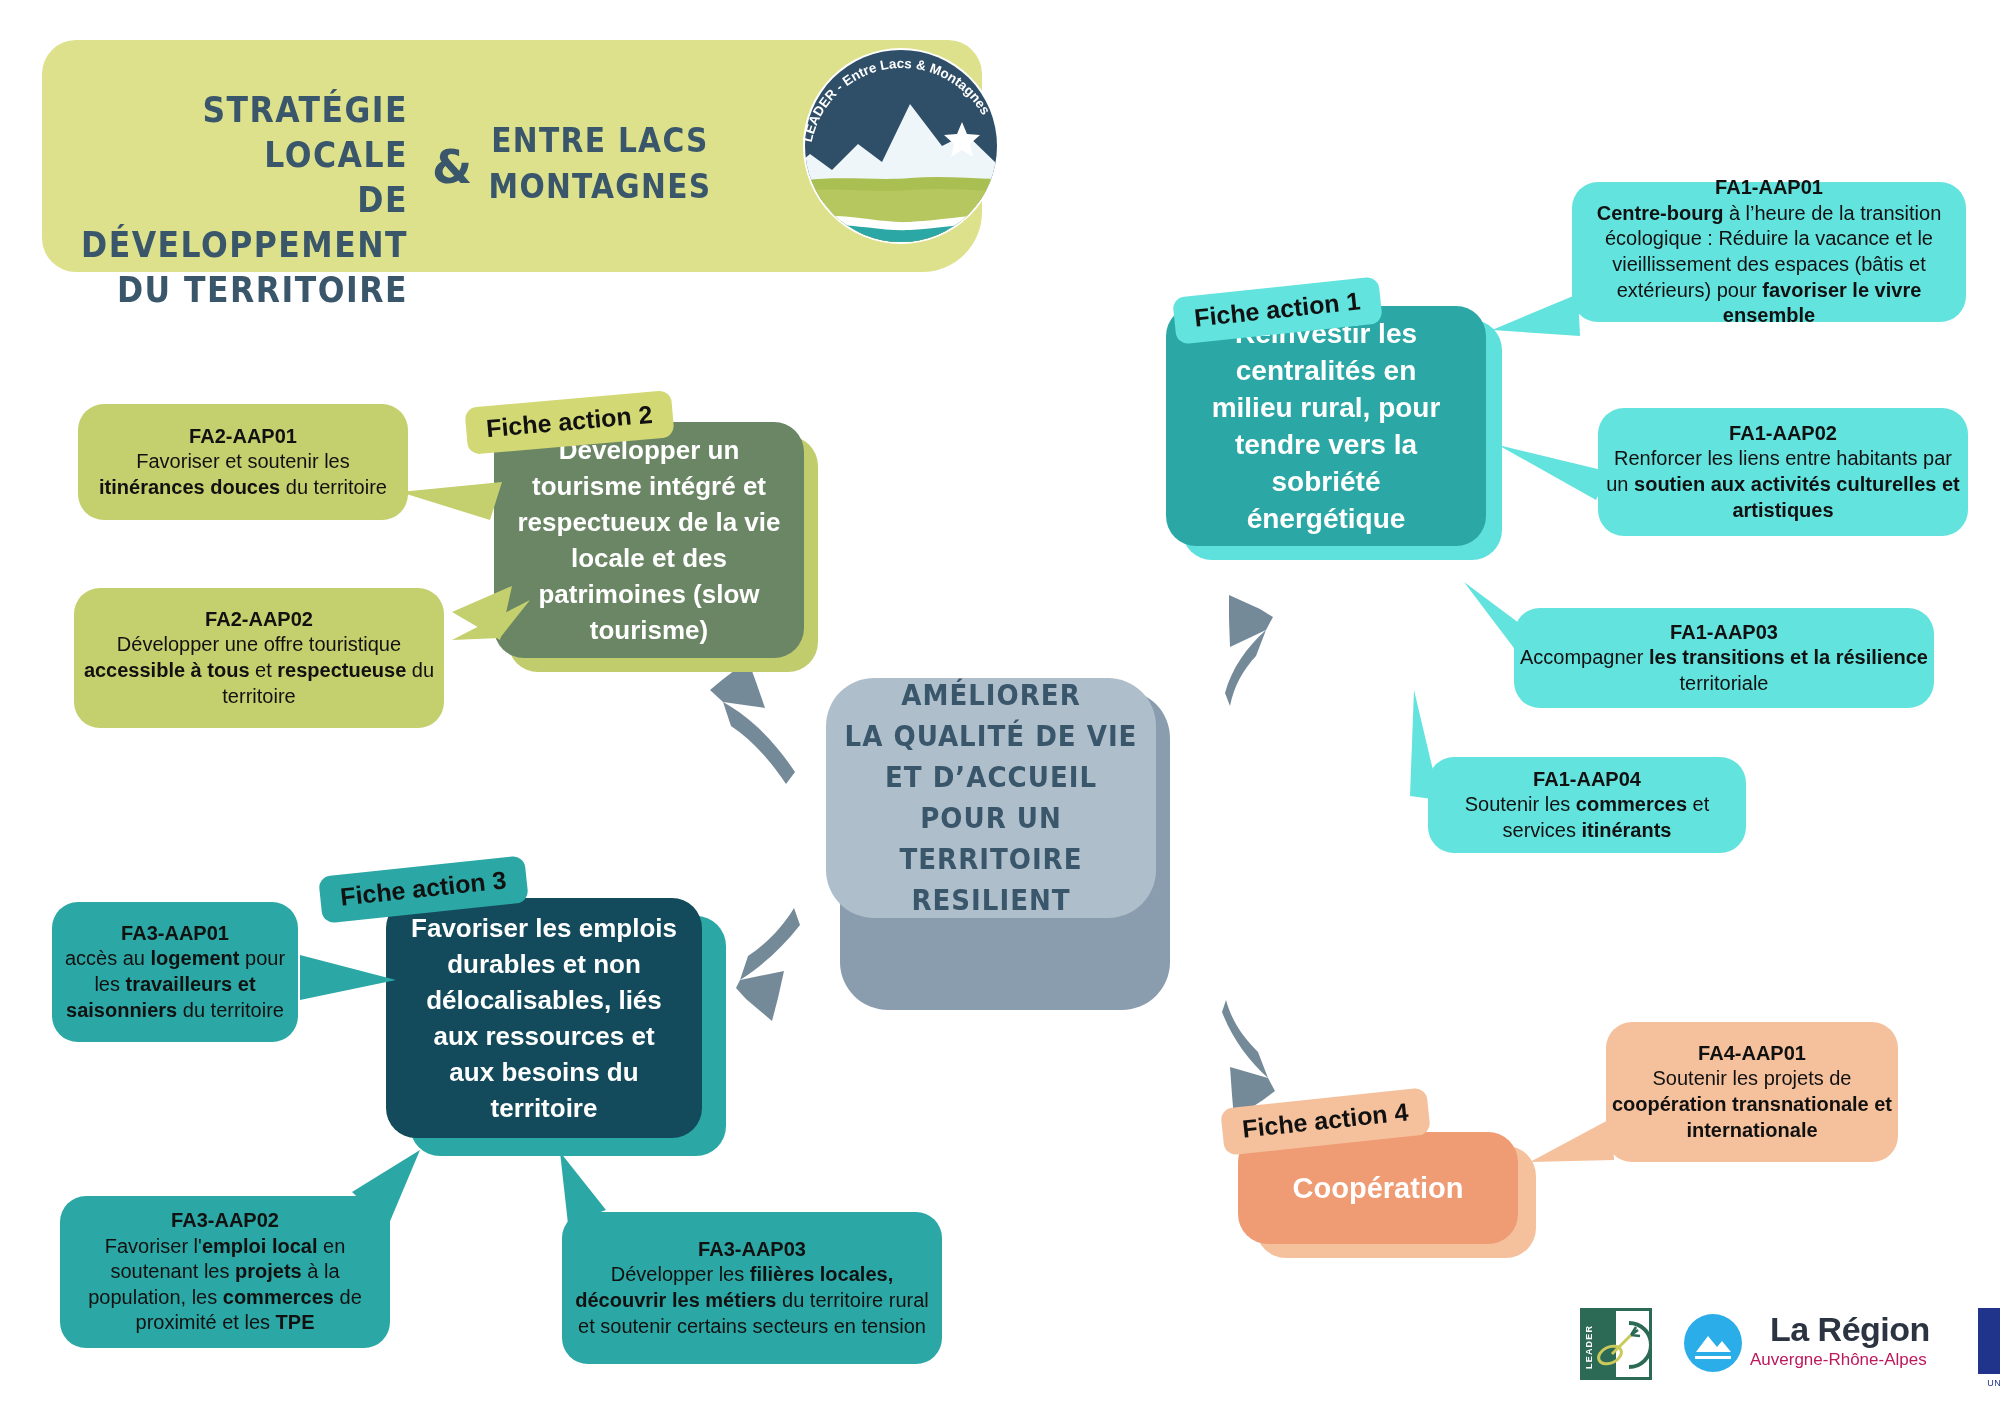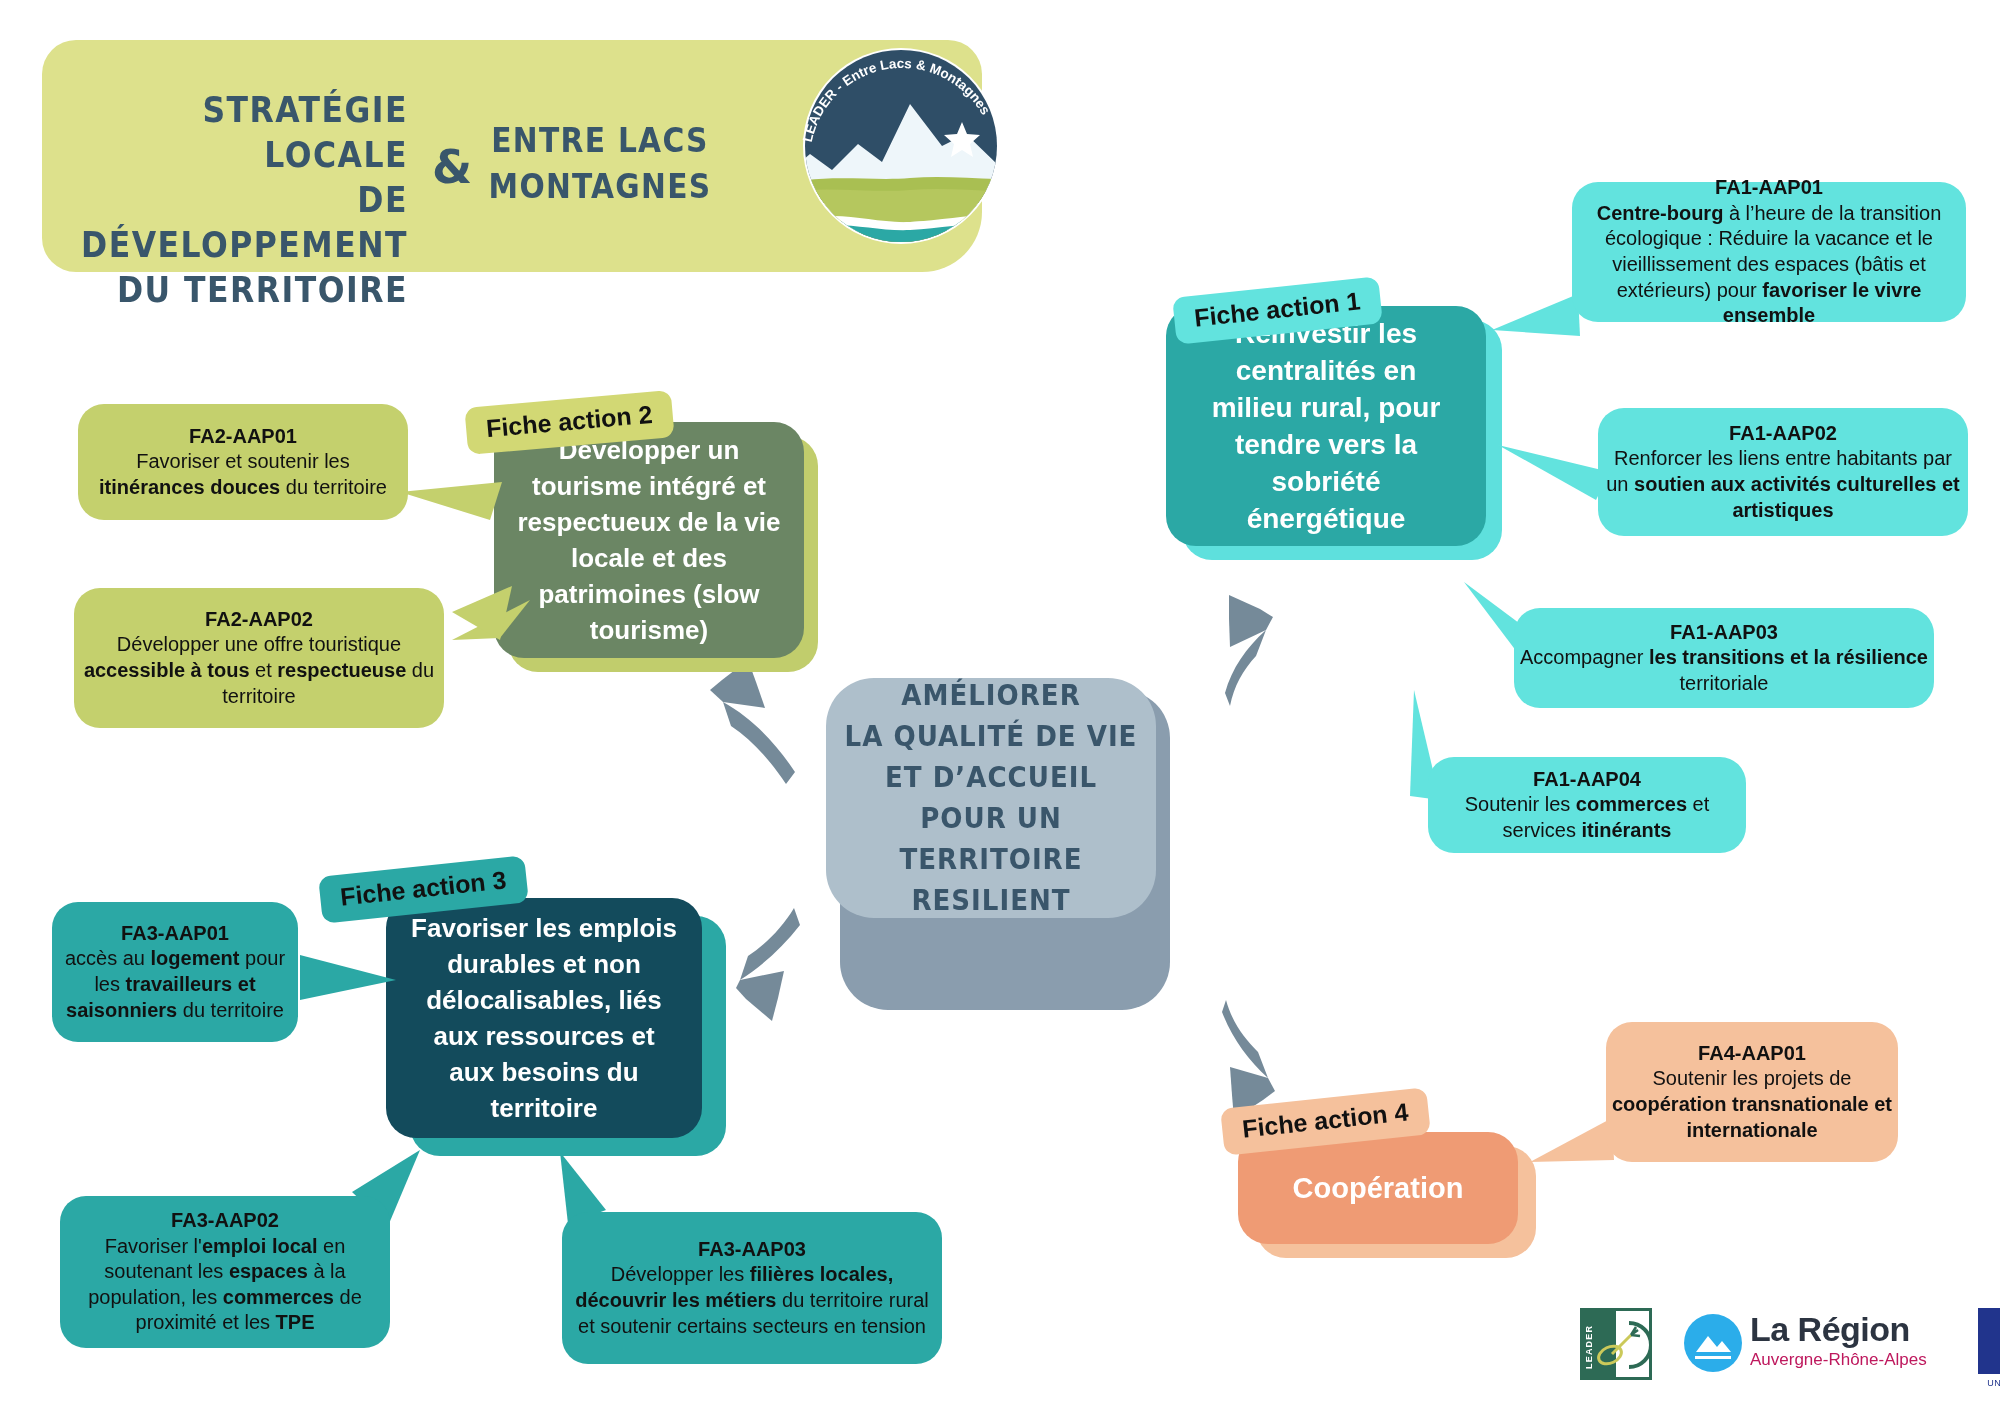--- a/index.html
+++ b/index.html
@@ -84,21 +84,21 @@
     color:#3a566b;
     font-family:"DejaVu Sans Condensed","Liberation Sans Narrow","Liberation Sans",sans-serif;
     font-weight:bold; font-size:29px; line-height:41px; letter-spacing:1px;
     text-align:center; text-transform:uppercase; white-space:pre-line;
   }
 
   
   #footer-logos{ position:absolute; left:1580px; top:1300px; width:400px; height:90px; }
   .leader-logo{ position:absolute; left:0; top:8px; width:72px; height:72px; background:#ffffff; border:3px solid #2d6a55;}
   .region-text{ position:absolute; left:170px; top:10px; }
-  .region-name{ font-size:34px; font-weight:bold; color:#2c3441; font-family:"Liberation Sans",sans-serif; letter-spacing:-0.5px;}
+  .region-name{ font-size:34px; font-weight:bold; color:#2c3441; font-family:"Liberation Sans",sans-serif; letter-spacing:-0.5px;margin-left:20px;}
   .region-sub{ font-size:17px; color:#be185d; font-family:"Liberation Sans",sans-serif; margin-top:1px;}
   .eu-flag{ position:absolute; left:398px; top:8px; width:118px; height:66px; background:#21348c;}
   .eu-label{ position:absolute; left:398px; top:78px; width:118px; text-align:center;
              font-size:9px; color:#21348c; letter-spacing:.3px; font-family:"Liberation Sans",sans-serif;}
 </style>
 </head>
 <body>
 
 <div class="canvas">
 
@@ -240,21 +240,21 @@
     <polygon points="560,1152 606,1210 568,1224" fill="#2ba8a5"></polygon>
   </svg>
 
   <div class="bubble" style="left:52px;top:902px;width:246px;height:140px;background:#2ba8a5;font-size:20px;">
     <div class="txt"><b>FA3-AAP01</b><br>
       <span>accès au <b>logement</b> pour les <b>travailleurs et saisonniers</b> du territoire</span></div>
   </div>
 
   <div class="bubble" style="left:60px;top:1196px;width:330px;height:152px;background:#2ba8a5;font-size:20px;">
     <div class="txt"><b>FA3-AAP02</b><br>
-      <span>Favoriser l'<b>emploi local</b> en soutenant les <b>espaces</b> à la population, les <b>commerces</b> de proximité et les <b>TPE</b></span></div>
+      <span>Favoriser l'<b>emploi local</b> en soutenant les <b>projets</b> à la population, les <b>commerces</b> de proximité et les <b>TPE</b></span></div>
   </div>
 
   <div class="bubble" style="left:562px;top:1212px;width:380px;height:152px;background:#2ba8a5;font-size:20px;">
     <div class="txt"><b>FA3-AAP03</b><br>
       <span>Développer les <b>filières locales, découvrir les métiers</b> du territoire rural et soutenir certains secteurs en tension</span></div>
   </div>
 
   <div class="main-shadow" style="left:1256px;top:1146px;width:280px;height:112px;background:#f5c19c;"></div>
   <div class="main-box" style="left:1238px;top:1132px;width:280px;height:112px;background:#ef9b74;font-size:29px;">
     <span>Coopération</span>

